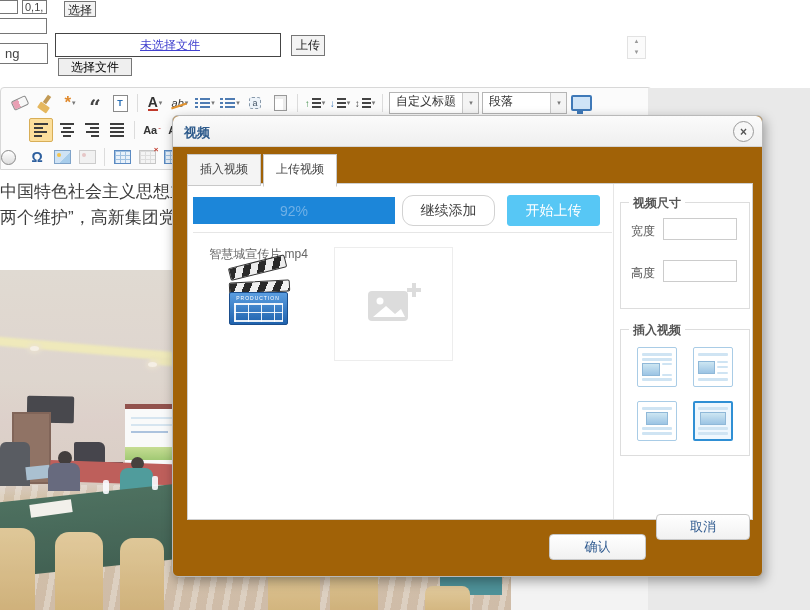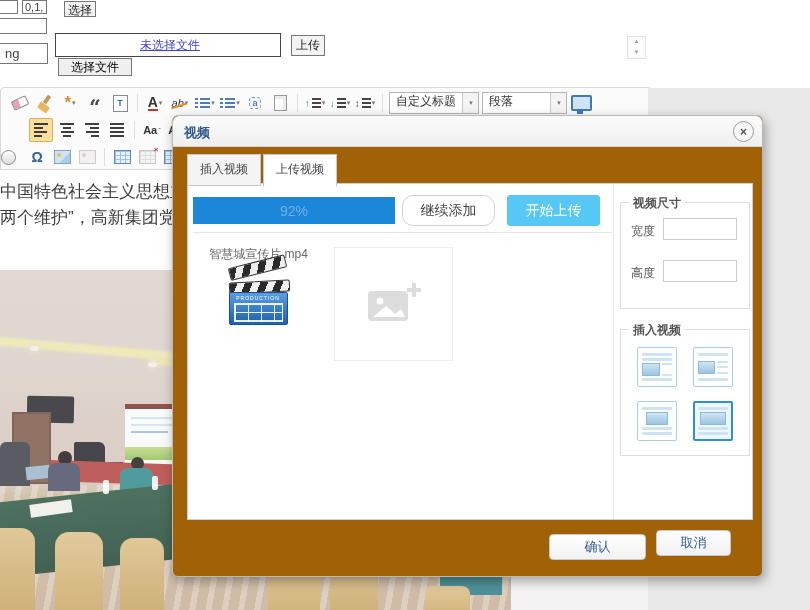--- a/index.html
+++ b/index.html
@@ -452,16 +452,16 @@
         <div class="alicon selected" style="left:72px;top:71px;">
           <i></i>
           <div class="pimg" style="width:88%;margin:0 auto;"></div>
           <i></i>
             <i></i>
         </div>
       </div>
     </div>
 
     <div class="dlg-btn" style="left:376px;top:418px;width:97px;">确认</div>
-    <div class="dlg-btn" style="left:483px;top:414px;width:75px;">取消</div>
+    <div class="dlg-btn" style="left:483px;top:398px;width:94px;">取消</div>
   </div>
 
 </div>
 
 </body></html>

